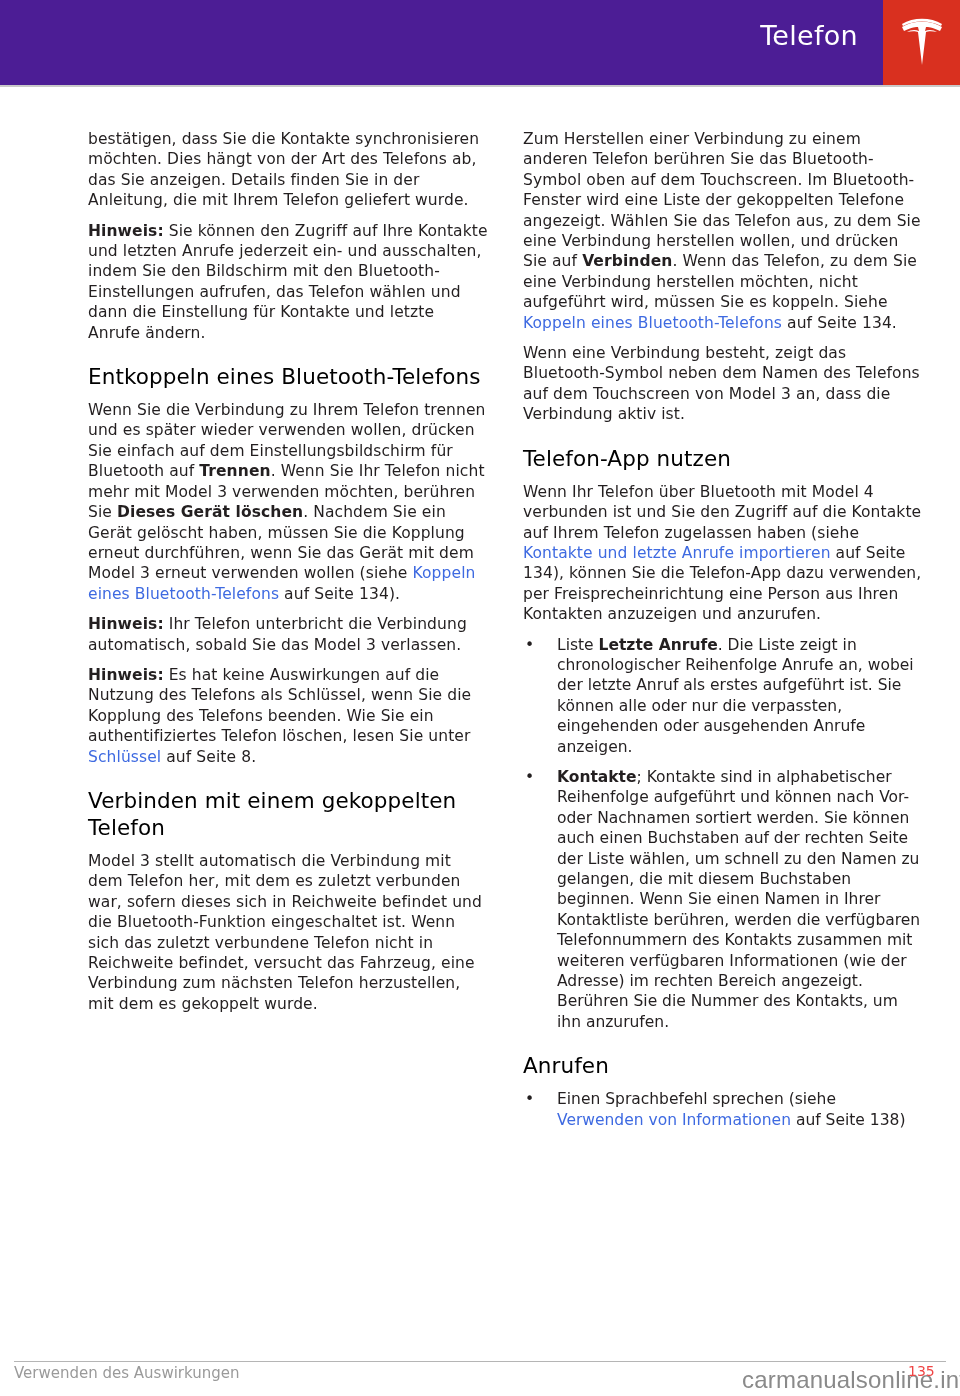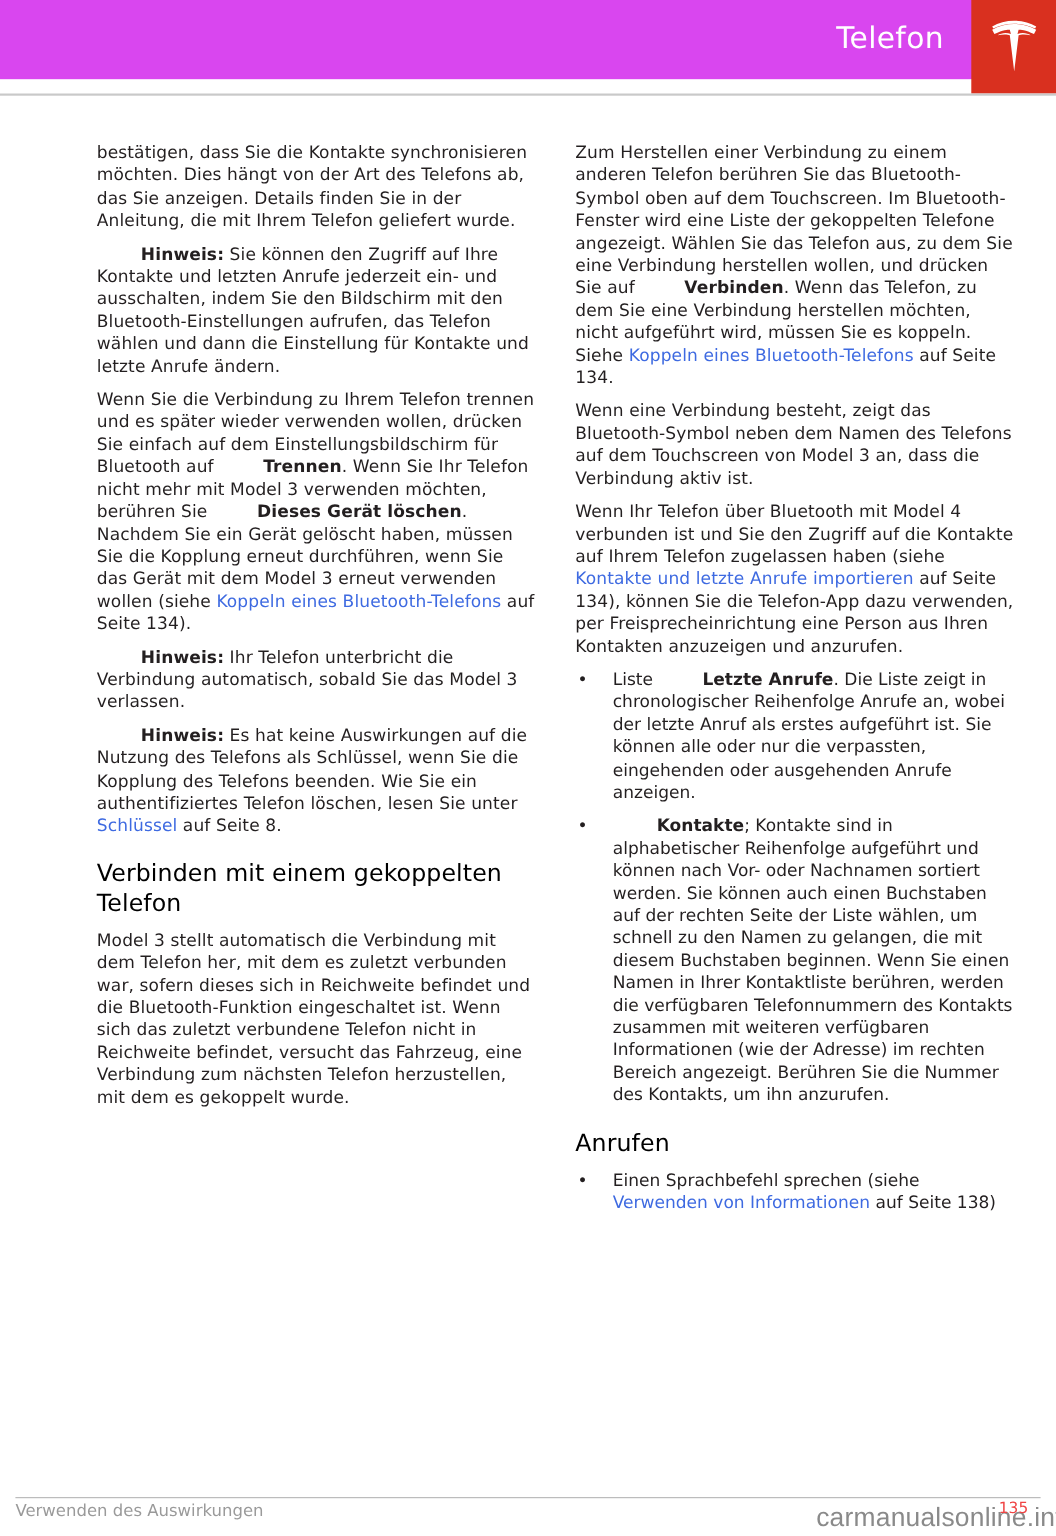--- a/index.html
+++ b/index.html
@@ -1,21 +1,21 @@
 <!DOCTYPE html>
 <html><head>
   <meta charset="utf-8">
   <style>
     * { margin: 0; padding: 0; box-sizing: border-box; }
     html, body { width: 960px; height: 1396px; background: #ffffff; overflow: hidden; }
     body { position: relative; font-family: "DejaVu Sans", sans-serif; color: #231f20; }
 
     .header {
-      position: absolute; left: 0; top: 0; width: 960px; height: 72px;
-      background: #d946ef;
+      position: absolute; left: 0; top: 0; width: 960px; height: 85px;
+      background: #4c1d95;
     }
     .header-title {
       position: absolute; right: 102px; top: 20px;
       font-family: "DejaVu Sans", sans-serif; font-size: 27px; color: #ffffff;
       letter-spacing: 0.3px; font-weight: normal;
     }
     .logo-box {
       position: absolute; left: 883px; top: 0; width: 77px; height: 85px;
       background: #d9301f; display: flex; align-items: center; justify-content: center;
     }
@@ -24,21 +24,21 @@
     }
 
     .col {
       position: absolute; top: 129px; width: 400px;
       font-size: 15.5px; line-height: 20.4px; color: #231f20;
     }
     .col-left { left: 88px; }
     .col-right { left: 523px; }
 
     p.para { margin-bottom: 10px; letter-spacing: 0.1px; }
-    .b { font-weight: bold; margin-left: 40px; }
+    .b { font-weight: bold; }
     .link { color: #3e6ae1; }
 
     h2.heading {
       font-size: 21.5px; line-height: 27px; font-weight: normal; color: #000;
       margin-top: 20px; margin-bottom: 10px; letter-spacing: 0.1px;
     }
 
     ul.bullets { list-style: none; }
     ul.bullets li { position: relative; padding-left: 34px; margin-bottom: 10px; }
     ul.bullets li .dot {
@@ -70,32 +70,34 @@
       <path d="M3 7 C14 0 32 0 43 7 L42 9 C31 3 15 3 4 9 Z" fill="#ffffff"></path>
     </svg>
   </div>
 </div>
 <div class="header-bottom-line"></div>
 
 <div class="col col-left">
   <p class="para">bestätigen, dass Sie die Kontakte synchronisieren möchten. Dies hängt von der Art des Telefons ab, das Sie anzeigen. Details finden Sie in der Anleitung, die mit Ihrem Telefon geliefert wurde.</p>
   <p class="para"><span class="b">Hinweis:</span><span> Sie können den Zugriff auf Ihre Kontakte und letzten Anrufe jederzeit ein- und ausschalten, indem Sie den Bildschirm mit den Bluetooth-Einstellungen aufrufen, das Telefon wählen und dann die Einstellung für Kontakte und letzte Anrufe ändern.</span></p>
 
+  <h2 class="heading">Entkoppeln eines Bluetooth-Telefons</h2>
   <p class="para"><span>Wenn Sie die Verbindung zu Ihrem Telefon trennen und es später wieder verwenden wollen, drücken Sie einfach auf dem Einstellungsbildschirm für Bluetooth auf </span><span class="b">Trennen</span><span>. Wenn Sie Ihr Telefon nicht mehr mit Model 3 verwenden möchten, berühren Sie </span><span class="b">Dieses Gerät löschen</span><span>. Nachdem Sie ein Gerät gelöscht haben, müssen Sie die Kopplung erneut durchführen, wenn Sie das Gerät mit dem Model 3 erneut verwenden wollen (siehe </span><span class="link">Koppeln eines Bluetooth-Telefons</span><span> auf Seite 134).</span></p>
   <p class="para"><span class="b">Hinweis:</span><span> Ihr Telefon unterbricht die Verbindung automatisch, sobald Sie das Model 3 verlassen.</span></p>
   <p class="para"><span class="b">Hinweis:</span><span> Es hat keine Auswirkungen auf die Nutzung des Telefons als Schlüssel, wenn Sie die Kopplung des Telefons beenden. Wie Sie ein authentifiziertes Telefon löschen, lesen Sie unter </span><span class="link">Schlüssel</span><span> auf Seite 8.</span></p>
 
   <h2 class="heading">Verbinden mit einem gekoppelten Telefon</h2>
   <p class="para">Model 3 stellt automatisch die Verbindung mit dem Telefon her, mit dem es zuletzt verbunden war, sofern dieses sich in Reichweite befindet und die Bluetooth-Funktion eingeschaltet ist. Wenn sich das zuletzt verbundene Telefon nicht in Reichweite befindet, versucht das Fahrzeug, eine Verbindung zum nächsten Telefon herzustellen, mit dem es gekoppelt wurde.</p>
 </div>
 
 <div class="col col-right">
   <p class="para"><span>Zum Herstellen einer Verbindung zu einem anderen Telefon berühren Sie das Bluetooth-Symbol oben auf dem Touchscreen. Im Bluetooth-Fenster wird eine Liste der gekoppelten Telefone angezeigt. Wählen Sie das Telefon aus, zu dem Sie eine Verbindung herstellen wollen, und drücken Sie auf </span><span class="b">Verbinden</span><span>. Wenn das Telefon, zu dem Sie eine Verbindung herstellen möchten, nicht aufgeführt wird, müssen Sie es koppeln. Siehe </span><span class="link">Koppeln eines Bluetooth-Telefons</span><span> auf Seite 134.</span></p>
   <p class="para">Wenn eine Verbindung besteht, zeigt das Bluetooth-Symbol neben dem Namen des Telefons auf dem Touchscreen von Model 3 an, dass die Verbindung aktiv ist.</p>
 
+  <h2 class="heading">Telefon-App nutzen</h2>
   <p class="para"><span>Wenn Ihr Telefon über Bluetooth mit Model 4 verbunden ist und Sie den Zugriff auf die Kontakte auf Ihrem Telefon zugelassen haben (siehe </span><span class="link">Kontakte und letzte Anrufe importieren</span><span> auf Seite 134), können Sie die Telefon-App dazu verwenden, per Freisprecheinrichtung eine Person aus Ihren Kontakten anzuzeigen und anzurufen.</span></p>
   <ul class="bullets">
     <li><span class="dot">•</span><span>Liste </span><span class="b">Letzte Anrufe</span><span>. Die Liste zeigt in chronologischer Reihenfolge Anrufe an, wobei der letzte Anruf als erstes aufgeführt ist. Sie können alle oder nur die verpassten, eingehenden oder ausgehenden Anrufe anzeigen.</span></li>
     <li><span class="dot">•</span><span class="b">Kontakte</span><span>; Kontakte sind in alphabetischer Reihenfolge aufgeführt und können nach Vor- oder Nachnamen sortiert werden. Sie können auch einen Buchstaben auf der rechten Seite der Liste wählen, um schnell zu den Namen zu gelangen, die mit diesem Buchstaben beginnen. Wenn Sie einen Namen in Ihrer Kontaktliste berühren, werden die verfügbaren Telefonnummern des Kontakts zusammen mit weiteren verfügbaren Informationen (wie der Adresse) im rechten Bereich angezeigt. Berühren Sie die Nummer des Kontakts, um ihn anzurufen.</span></li>
   </ul>
 
   <h2 class="heading">Anrufen</h2>
   <ul class="bullets">
     <li><span class="dot">•</span><span>Einen Sprachbefehl sprechen (siehe </span><span class="link">Verwenden von Informationen</span><span> auf Seite 138)</span></li>
   </ul>

